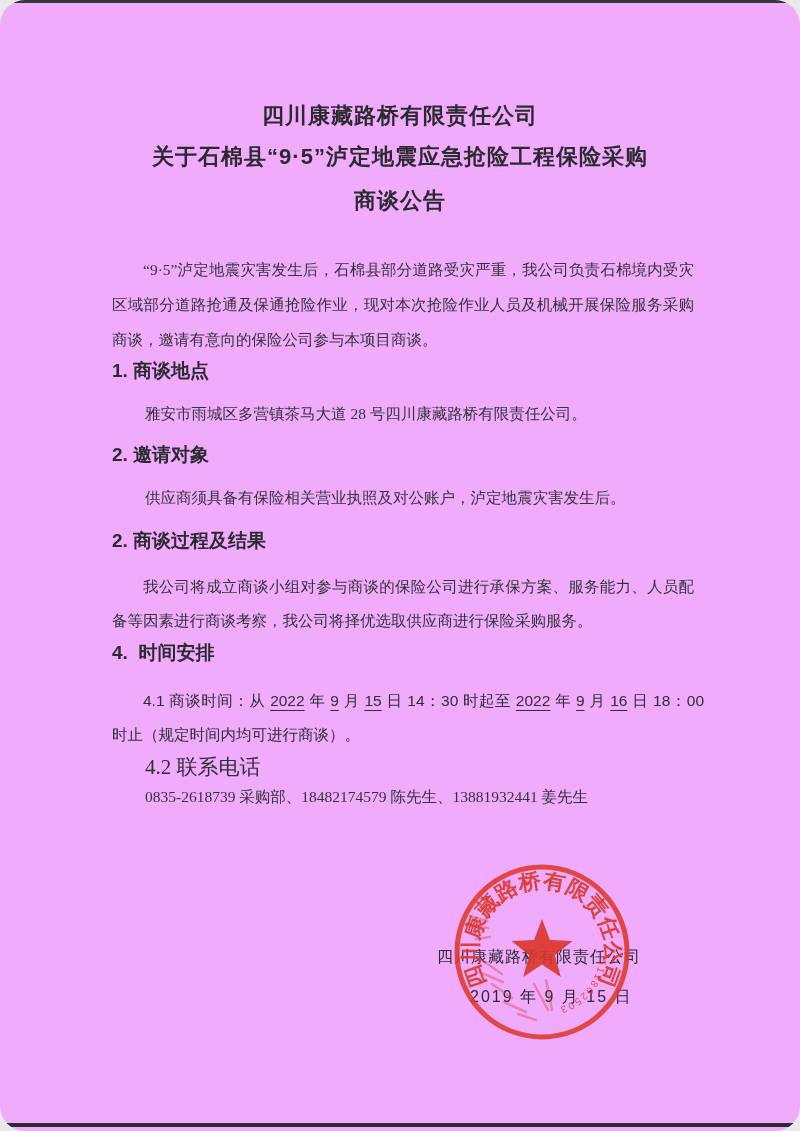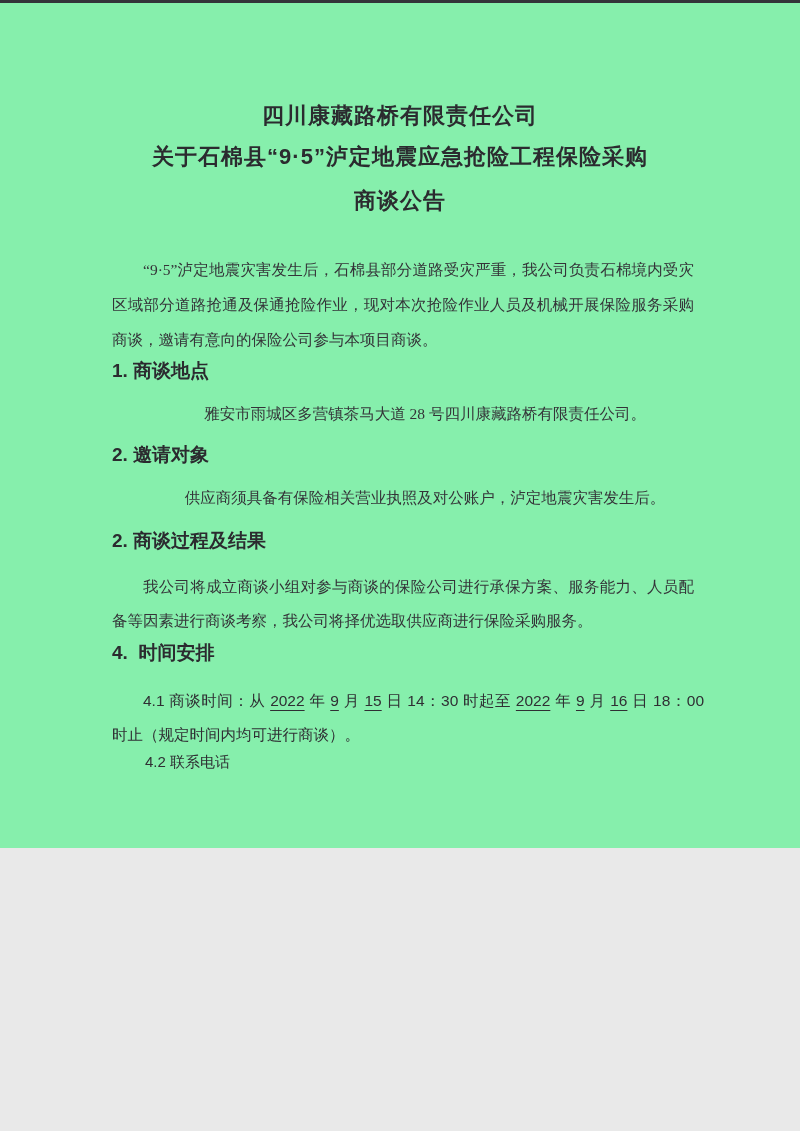--- a/index.html
+++ b/index.html
@@ -1,24 +1,25 @@
 <!DOCTYPE html>
 <html lang="zh"><head>
 <meta charset="utf-8">
 <style>
   html, body { margin: 0; padding: 0; background: #e9e9e9; }
   .page {
     position: relative;
     width: 800px;
-    height: 848px;
+    height: 1131px;
     margin: 0 auto;
-    background: #86efac;
+    background: #f0abfc;
     overflow: hidden;
     font-family: "Liberation Serif", serif;
     color: #2d2d31;
+    border-radius: 25px;
   }
   .scan-edge { position: absolute; left: 0; right: 0; background: #34343a; }
   .scan-edge.top { top: 0; height: 3px; }
   .scan-edge.bottom { top: 1123px; height: 4px; background: #2c2c30; }
 
   .abs { position: absolute; }
 
   .title-line {
     left: 0; width: 800px;
     text-align: center;
@@ -54,41 +55,40 @@
   #sec1-h { top: 358px; }
   #sec2-h { top: 442px; }
   #sec3-h { top: 528px; }
   #sec4-h { top: 640px; }
 
   .sec-body {
     left: 145px; width: 560px;
     font-size: 15.5px;
     color: #343438;
     white-space: nowrap;
-    text-align: center;
   }
   #sec1-b { top: 404px; }
   #sec2-b { top: 488px; }
   #sec3-b { top: 570px; left: 112px; width: 582px; line-height: 34px; text-indent: 31px; white-space: normal; text-align: justify; }
 
   #time-par {
     top: 684px; left: 112px; width: 592px;
     font-family: "Liberation Sans", sans-serif;
     font-size: 15.5px;
     line-height: 34px;
     text-indent: 31px;
     text-align: justify;
     color: #2f2f33;
   }
   #time-par .u { text-decoration: underline; text-underline-offset: 4px; margin-top: 48px; }
 
   #contact-h {
     top: 753px; left: 145px;
-    font-family: Liberation Sans, sans-serif;
-    font-size: 15px; color: #2f2f33;
+    font-family: Liberation Serif, serif;
+    font-size: 21px; color: #2f2f33;
   }
   #contact-line {
     top: 787px; left: 145px;
     font-size: 15.5px; color: #343438;
     white-space: nowrap;
   }
 
   #sig-company {
     top: 947px; left: 437px;
     font-family: "Liberation Sans", sans-serif;
@@ -128,20 +128,21 @@
   <div class="abs sec-body" id="sec2-b">供应商须具备有保险相关营业执照及对公账户，泸定地震灾害发生后。</div>
 
   <div class="abs sec-heading" id="sec3-h">2. 商谈过程及结果</div>
   <div class="abs sec-body" id="sec3-b">我公司将成立商谈小组对参与商谈的保险公司进行承保方案、服务能力、人员配备等因素进行商谈考察，我公司将择优选取供应商进行保险采购服务。</div>
 
   <div class="abs sec-heading" id="sec4-h">4.  时间安排</div>
 
   <div class="abs" id="time-par"><span>4.1 商谈时间：从 </span><span class="u">2022</span><span> 年 </span><span class="u">9</span><span> 月 </span><span class="u">15</span><span> 日 14：30 时起至 </span><span class="u">2022</span><span> 年 </span><span class="u">9</span><span> 月 </span><span class="u">16</span><span> 日 18：00 时止（规定时间内均可进行商谈）。</span></div>
 
   <div class="abs" id="contact-h">4.2 联系电话</div>
+  <div class="abs" id="contact-line">0835-2618739 采购部、18482174579 陈先生、13881932441 姜先生</div>
 
   <div class="abs" id="sig-company">四川康藏路桥有限责任公司</div>
   <div class="abs" id="sig-date">2019 年 9 月 15 日</div>
 
   <svg class="abs" id="seal" viewBox="0 0 192 192">
     <defs>
       <path id="seal-arc-path" d="M 40.6 128 A 64 64 0 1 1 151.4 128" fill="none"></path>
       <path id="seal-serial-path" d="M 153.8 101 A 58 58 0 0 1 111 152" fill="none"></path>
     </defs>
 

